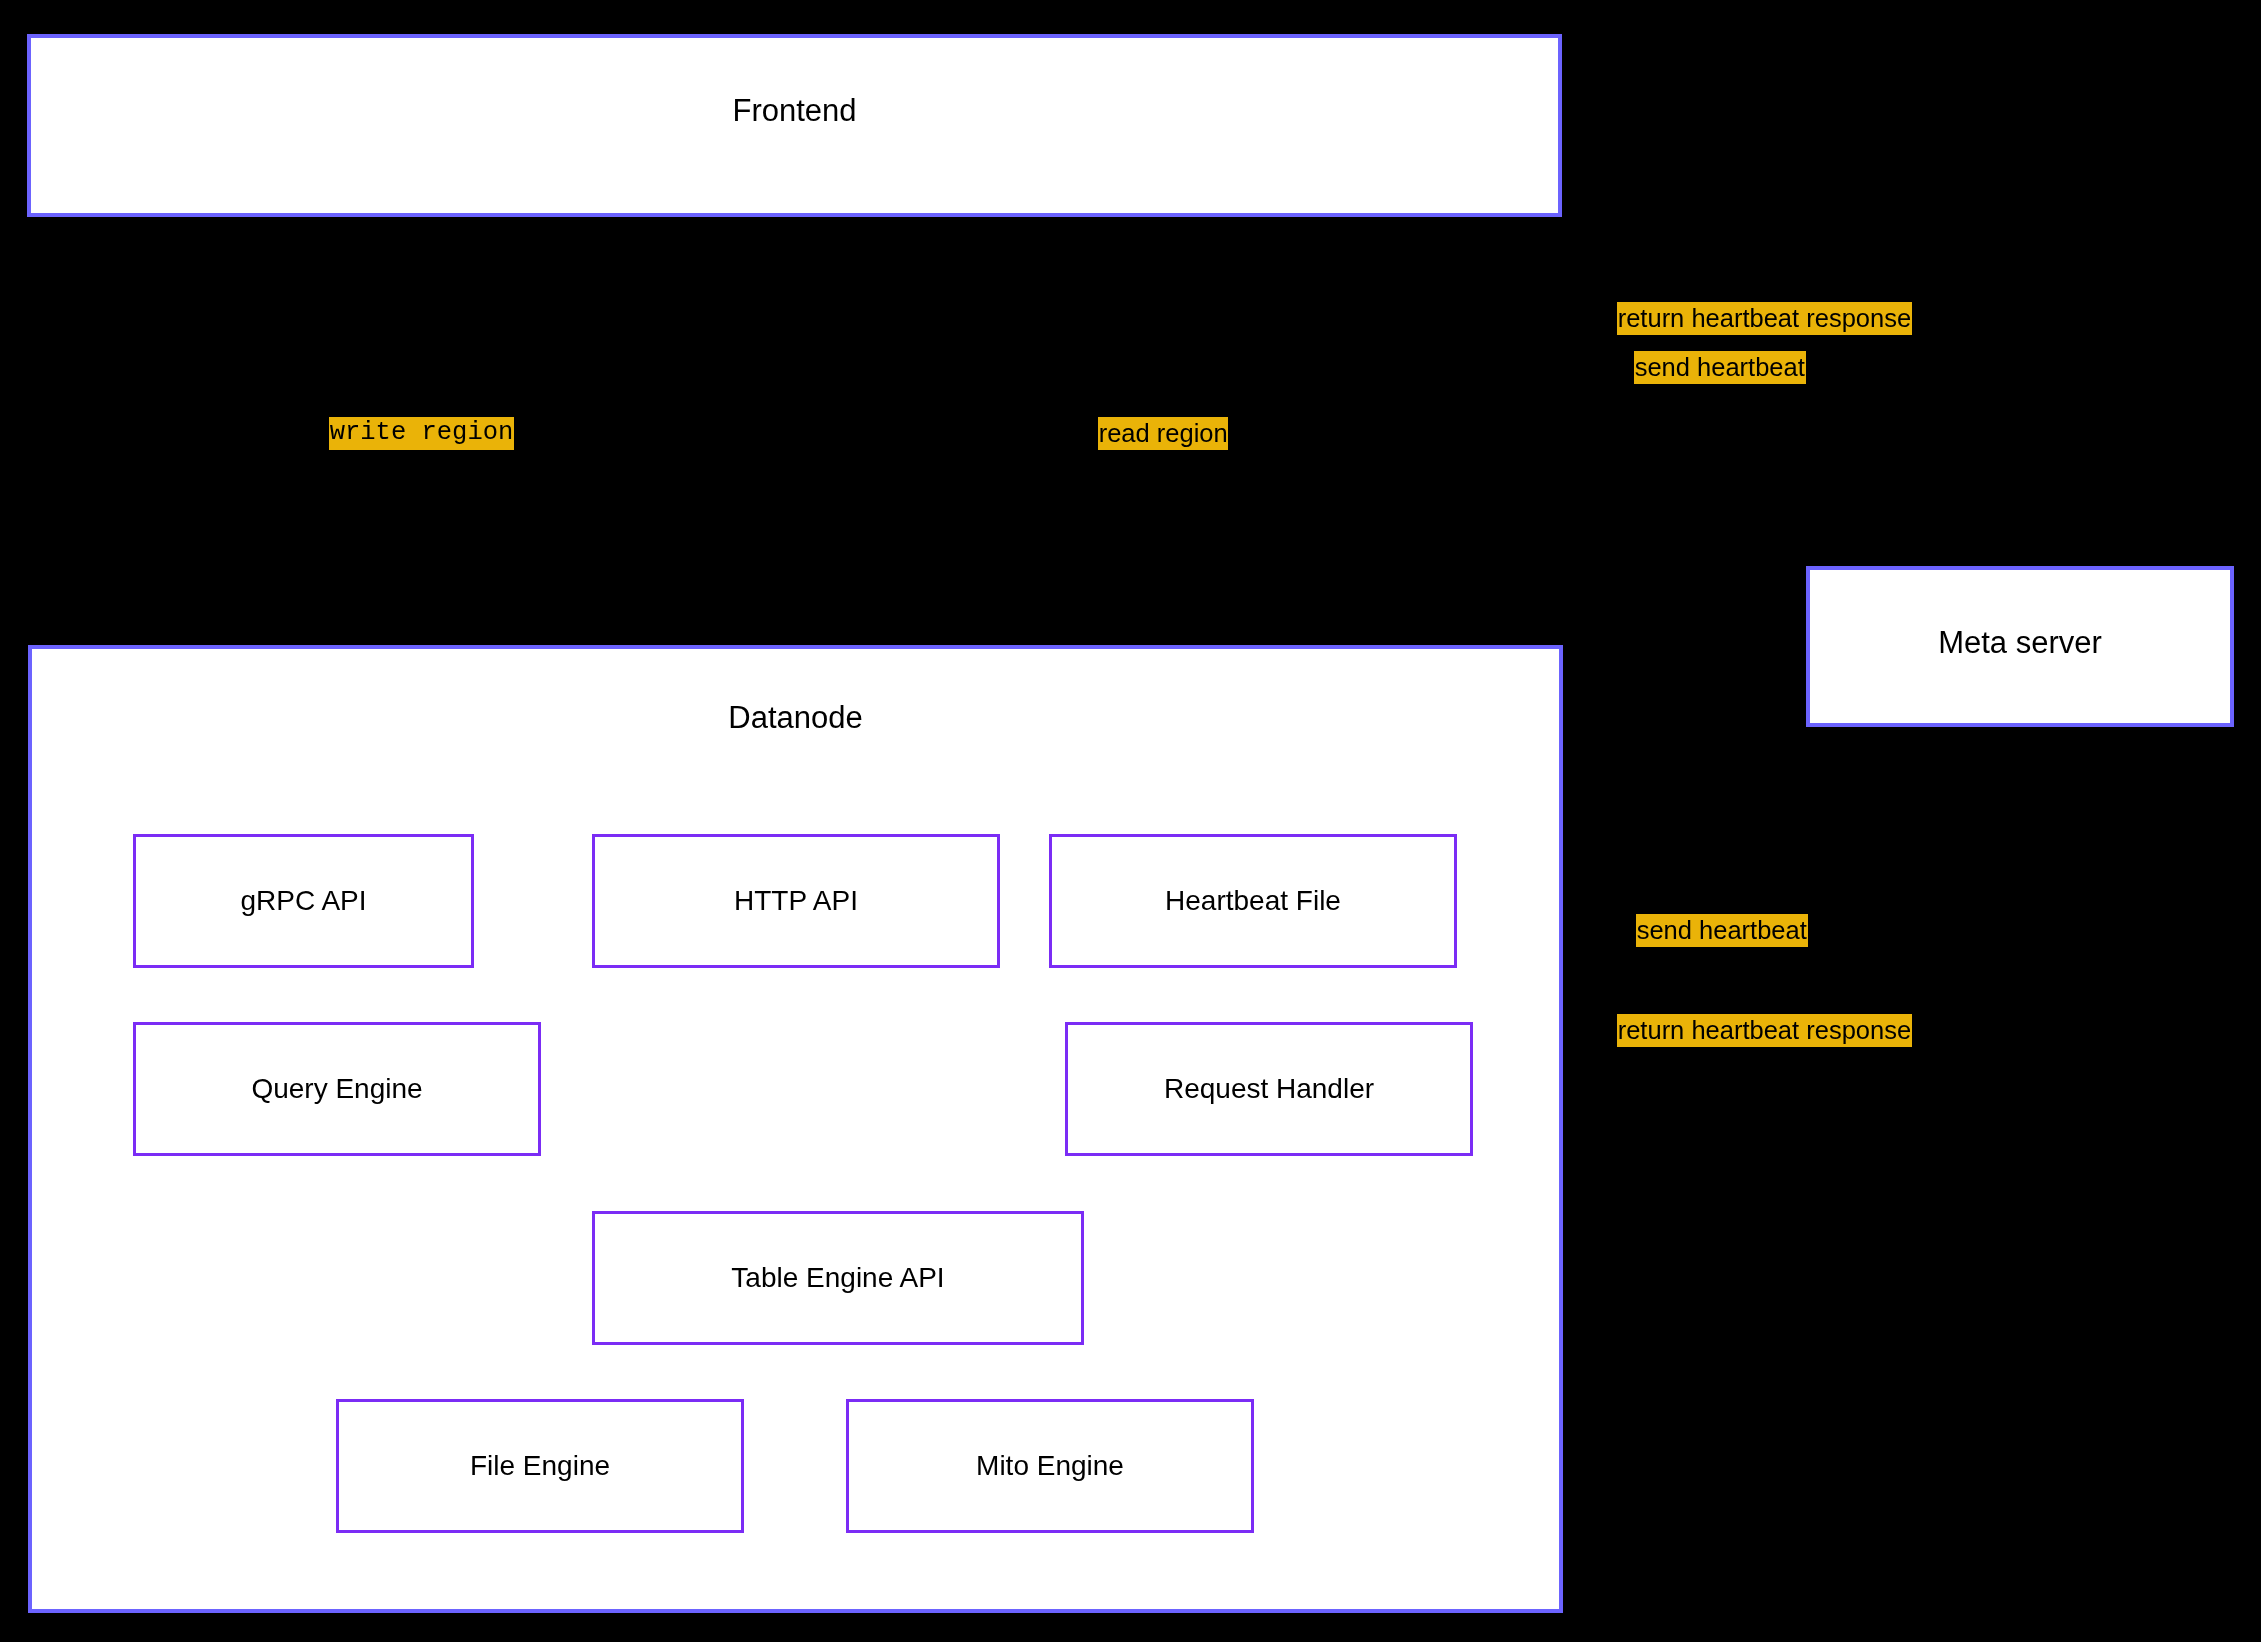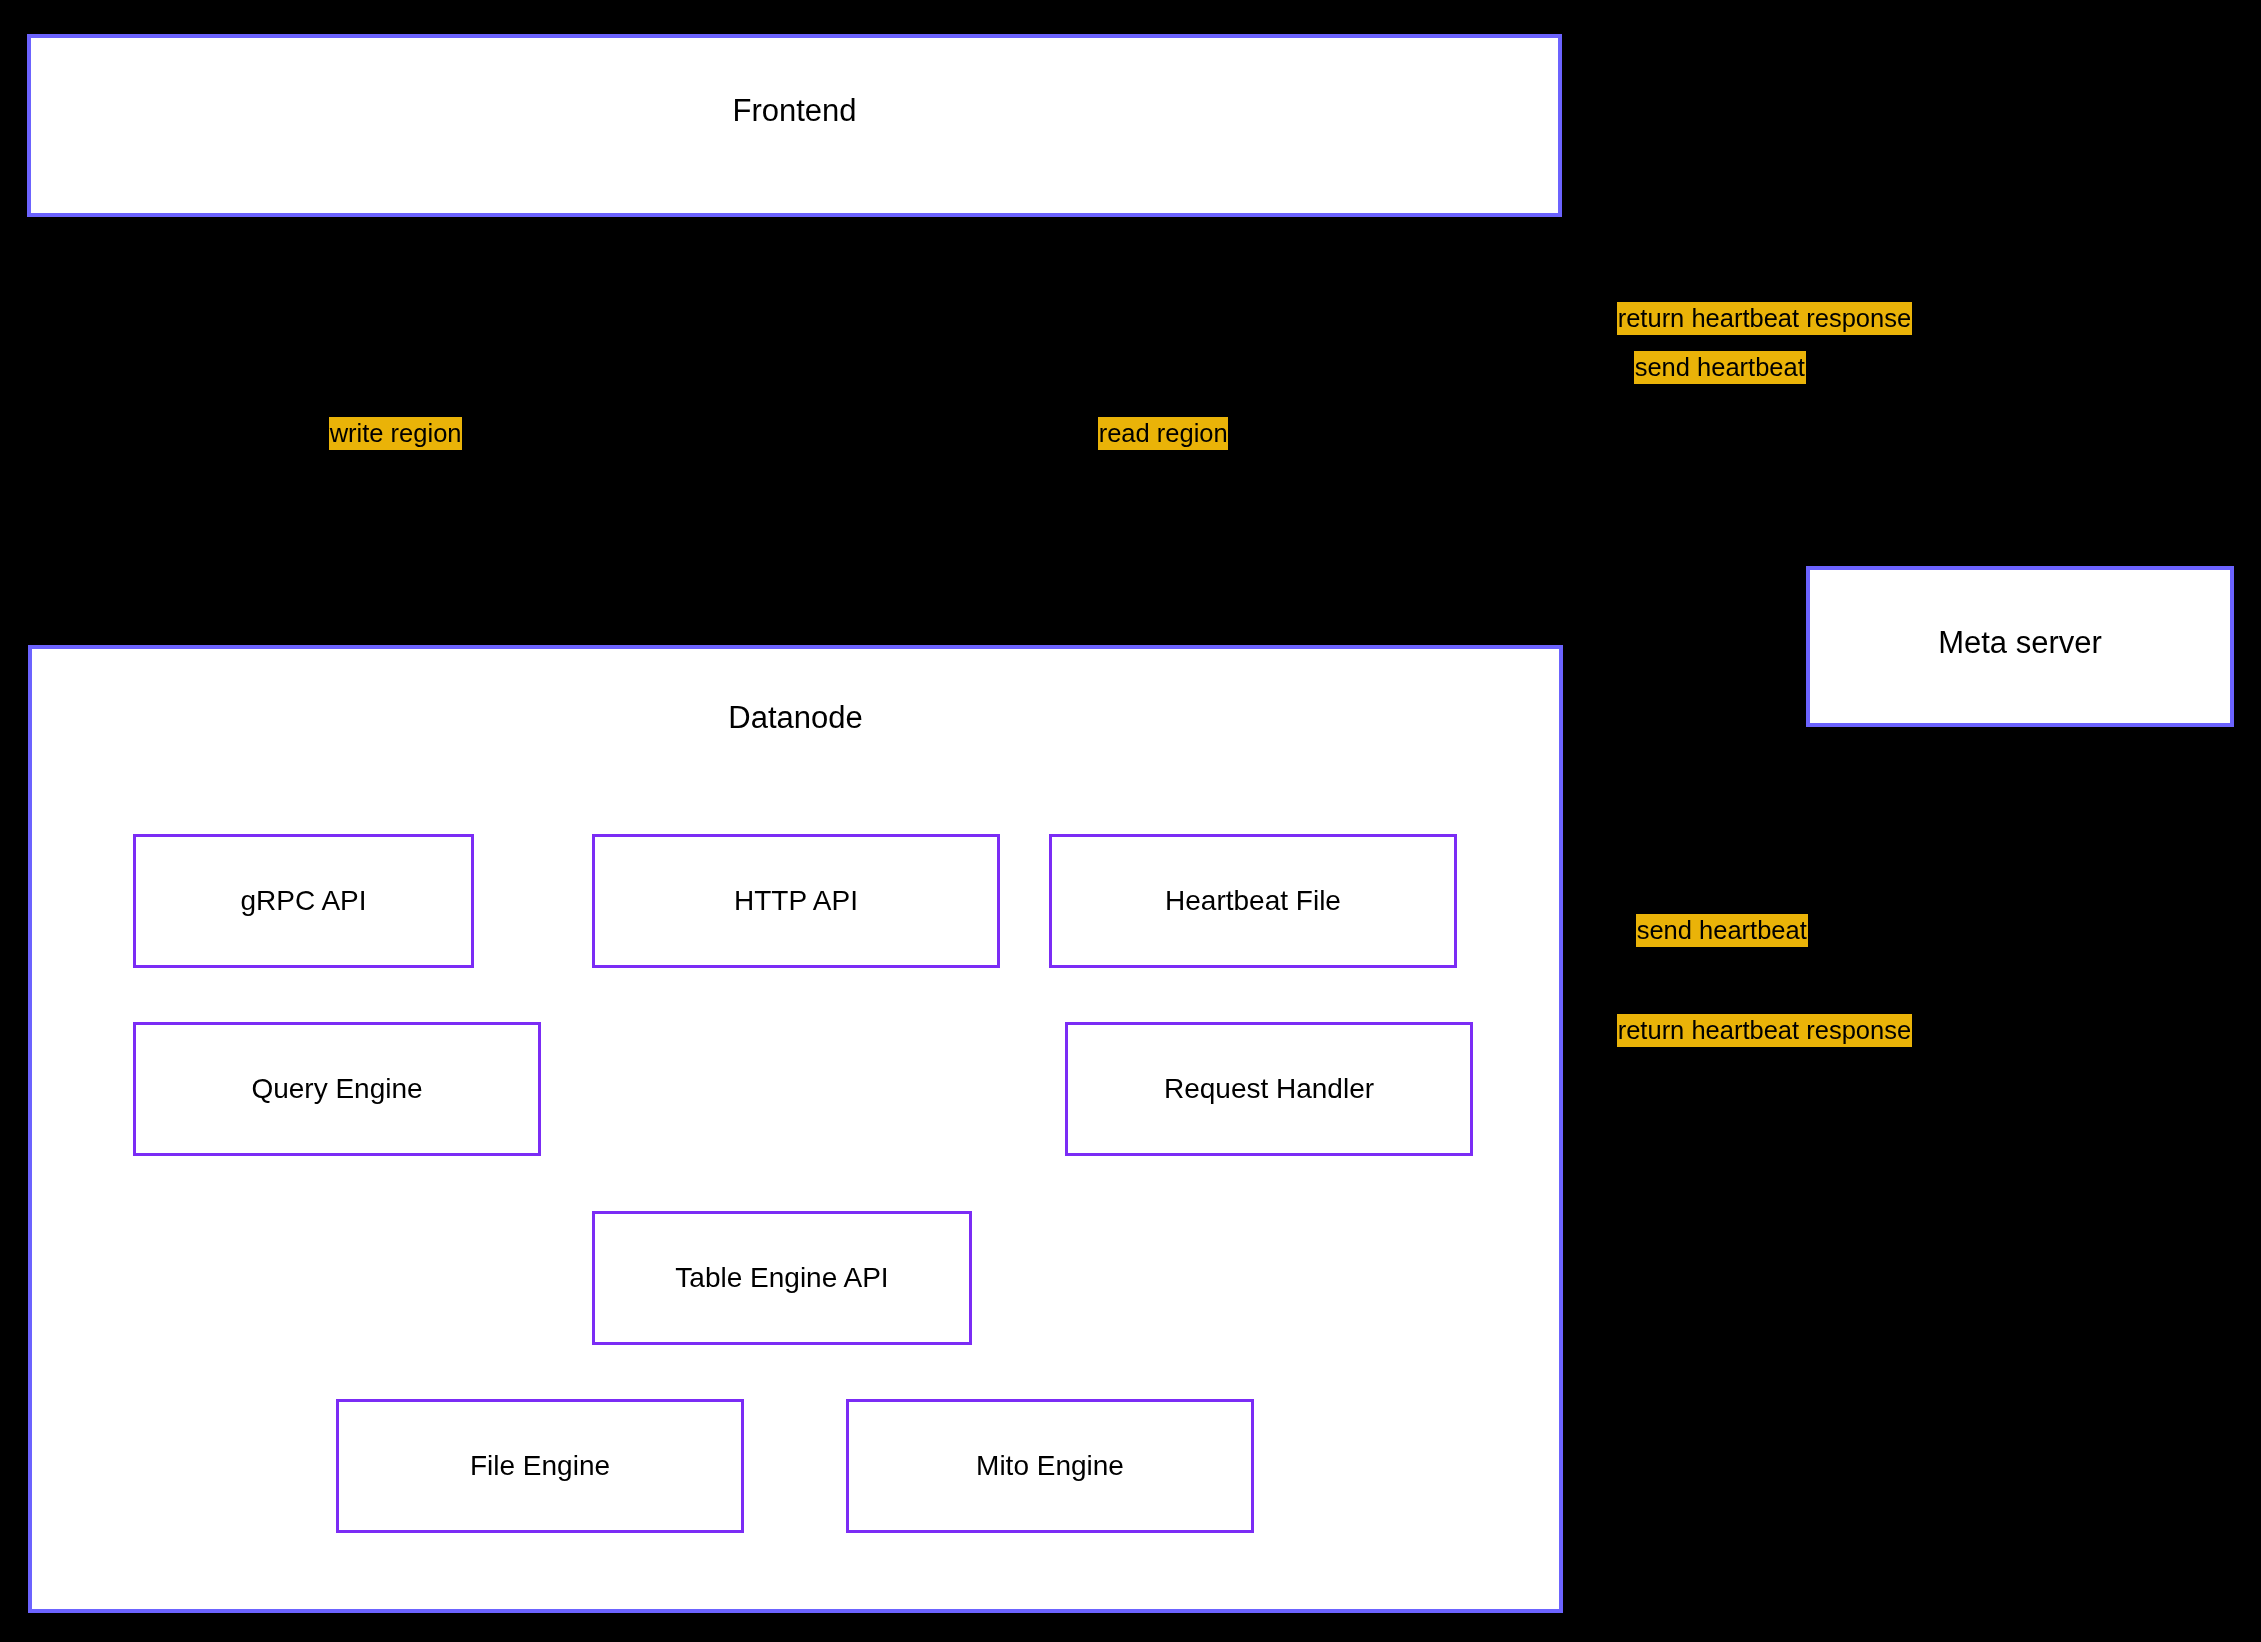--- a/index.html
+++ b/index.html
@@ -144,33 +144,33 @@
 
   <div class="node leaf" style="left:133px; top:1022px; width:408px; height:134px;">
     <span class="node-label">Query Engine</span>
   </div>
 
 
   <div class="node leaf" style="left:1049px; top:1022px; width:408px; height:134px;margin-left:16px;">
     <span class="node-label">Request Handler</span>
   </div>
 
-  <div class="node leaf" style="left:592px; top:1211px; width:380px; height:134px;">
+  <div class="node leaf" style="left:592px; top:1211px; width:492px; height:134px;">
     <span class="node-label">Table Engine API</span>
   </div>
 
   <div class="node leaf" style="left:336px; top:1399px; width:408px; height:134px;">
     <span class="node-label">File Engine</span>
   </div>
 
   <div class="node leaf" style="left:846px; top:1399px; width:408px; height:134px;">
     <span class="node-label">Mito Engine</span>
   </div>
 
-  <div class="edge-label" style="left:329px; top:417px;">write region</div>
+  <div class="edge-label" style="left:329px; top:417px;font-family:Liberation Mono, monospace;">write region</div>
 
   <div class="edge-label" style="left:1098px; top:417px;">read region</div>
 
   <div class="edge-label" style="left:1617px; top:302px;">return heartbeat response</div>
 
   <div class="edge-label" style="left:1634px; top:351px;">send heartbeat</div>
 
   <div class="edge-label" style="left:1636px; top:914px;">send heartbeat</div>
 
   <div class="edge-label" style="left:1617px; top:1014px;">return heartbeat response</div>

